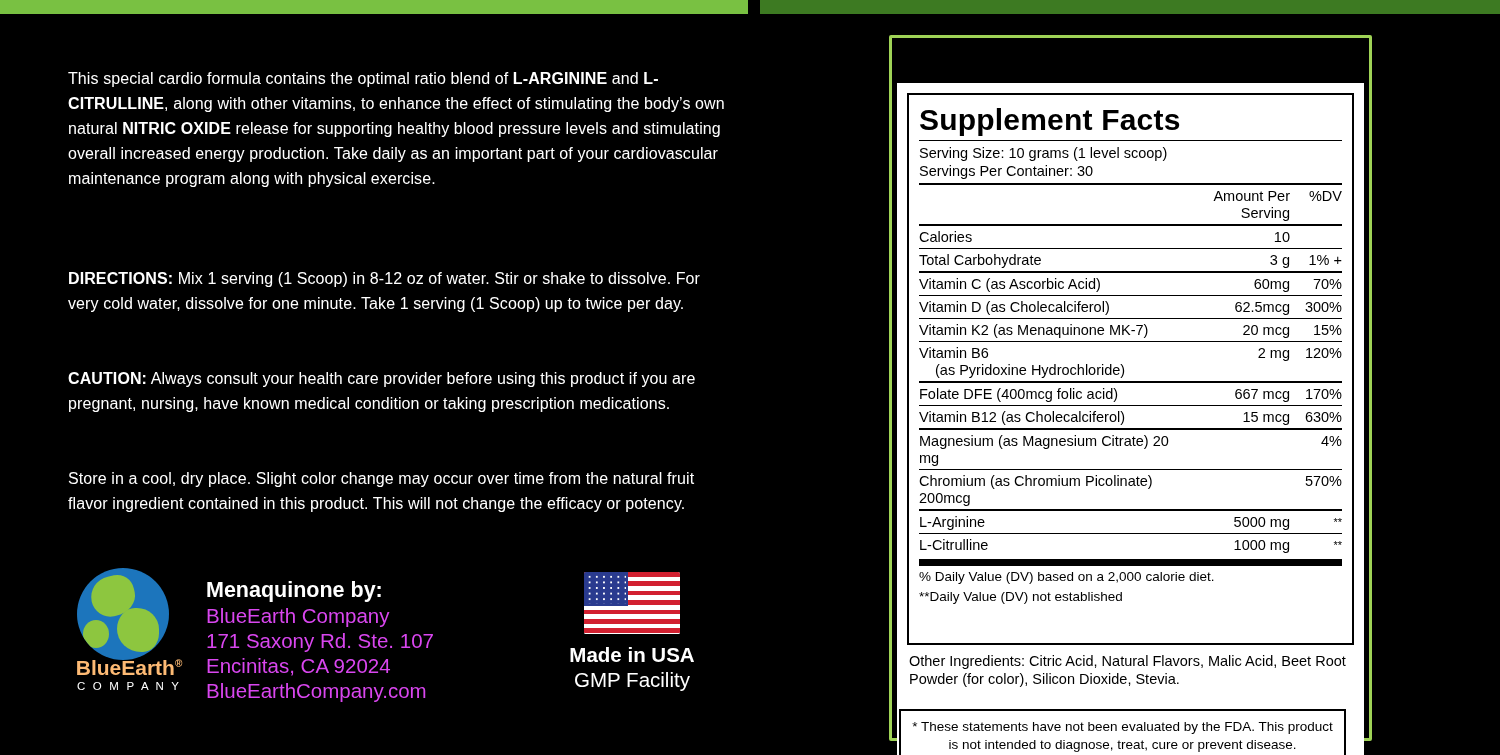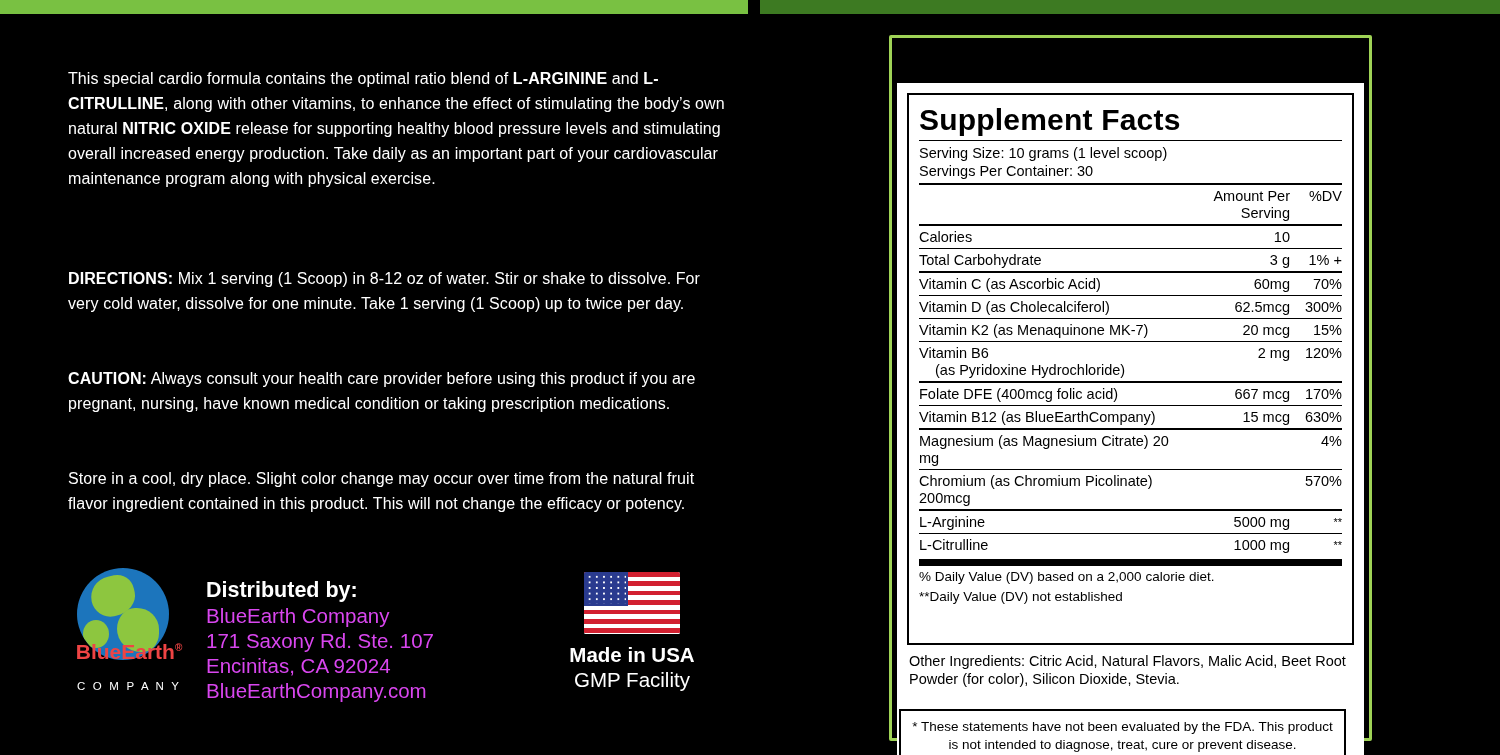--- a/index.html
+++ b/index.html
@@ -83,26 +83,26 @@
     background: #8dc63f;
     border-radius: 45% 55% 40% 60% / 50% 50% 45% 55%;
   }
   .globe .land3 {
     position: absolute; left: 6px; top: 52px;
     width: 26px; height: 28px;
     background: #8dc63f;
     border-radius: 50%;
   }
   .logo-name {
-    position: absolute; left: 0; top: 72px;
+    position: absolute; left: 0; top: 88px;
     width: 130px;
     text-align: center;
     font-size: 21px;
     font-weight: 700;
-    color: #ef4444;
+    color: #fdba74;
     font-family: "Liberation Sans", sans-serif;
   }
   .logo-name sup { font-size: 10px; vertical-align: super; }
   .logo-sub {
     position: absolute; left: 0; top: 112px;
     width: 130px;
     text-align: center;
     font-size: 11.5px;
     letter-spacing: 2.2px;
     color: #ffffff;
@@ -267,21 +267,21 @@
         <div class="globe">
           <div class="land1"></div>
           <div class="land2"></div>
           <div class="land3"></div>
         </div>
         <div class="logo-name"><span>BlueEarth</span><sup>®</sup></div>
         <div class="logo-sub">C O M P A N Y</div>
       </div>
 
       <div class="distributed">
-        <div class="head">Distributed by:</div>
+        <div class="head">Menaquinone by:</div>
         <div class="line">BlueEarth Company</div>
         <div class="line">171 Saxony Rd. Ste. 107</div>
         <div class="line">Encinitas, CA 92024</div>
         <div class="line">BlueEarthCompany.com</div>
       </div>
 
       <div class="usa">
         <div class="flag">
           <div class="stripes"></div>
           <div class="canton"></div>
@@ -345,21 +345,21 @@
                 </td>
                 <td class="amt">2 mg</td>
                 <td class="dv">120%</td>
               </tr>
               <tr class="brd-med">
                 <td>Folate DFE (400mcg folic acid)</td>
                 <td class="amt">667 mcg</td>
                 <td class="dv">170%</td>
               </tr>
               <tr class="brd">
-                <td>Vitamin B12 (as BlueEarthCompany)</td>
+                <td>Vitamin B12 (as Cholecalciferol)</td>
                 <td class="amt">15 mcg</td>
                 <td class="dv">630%</td>
               </tr>
               <tr class="brd-med">
                 <td>Magnesium (as Magnesium Citrate) 20 mg</td>
                 <td class="amt"></td>
                 <td class="dv">4%</td>
               </tr>
               <tr class="brd">
                 <td>Chromium (as Chromium Picolinate) 200mcg</td>

